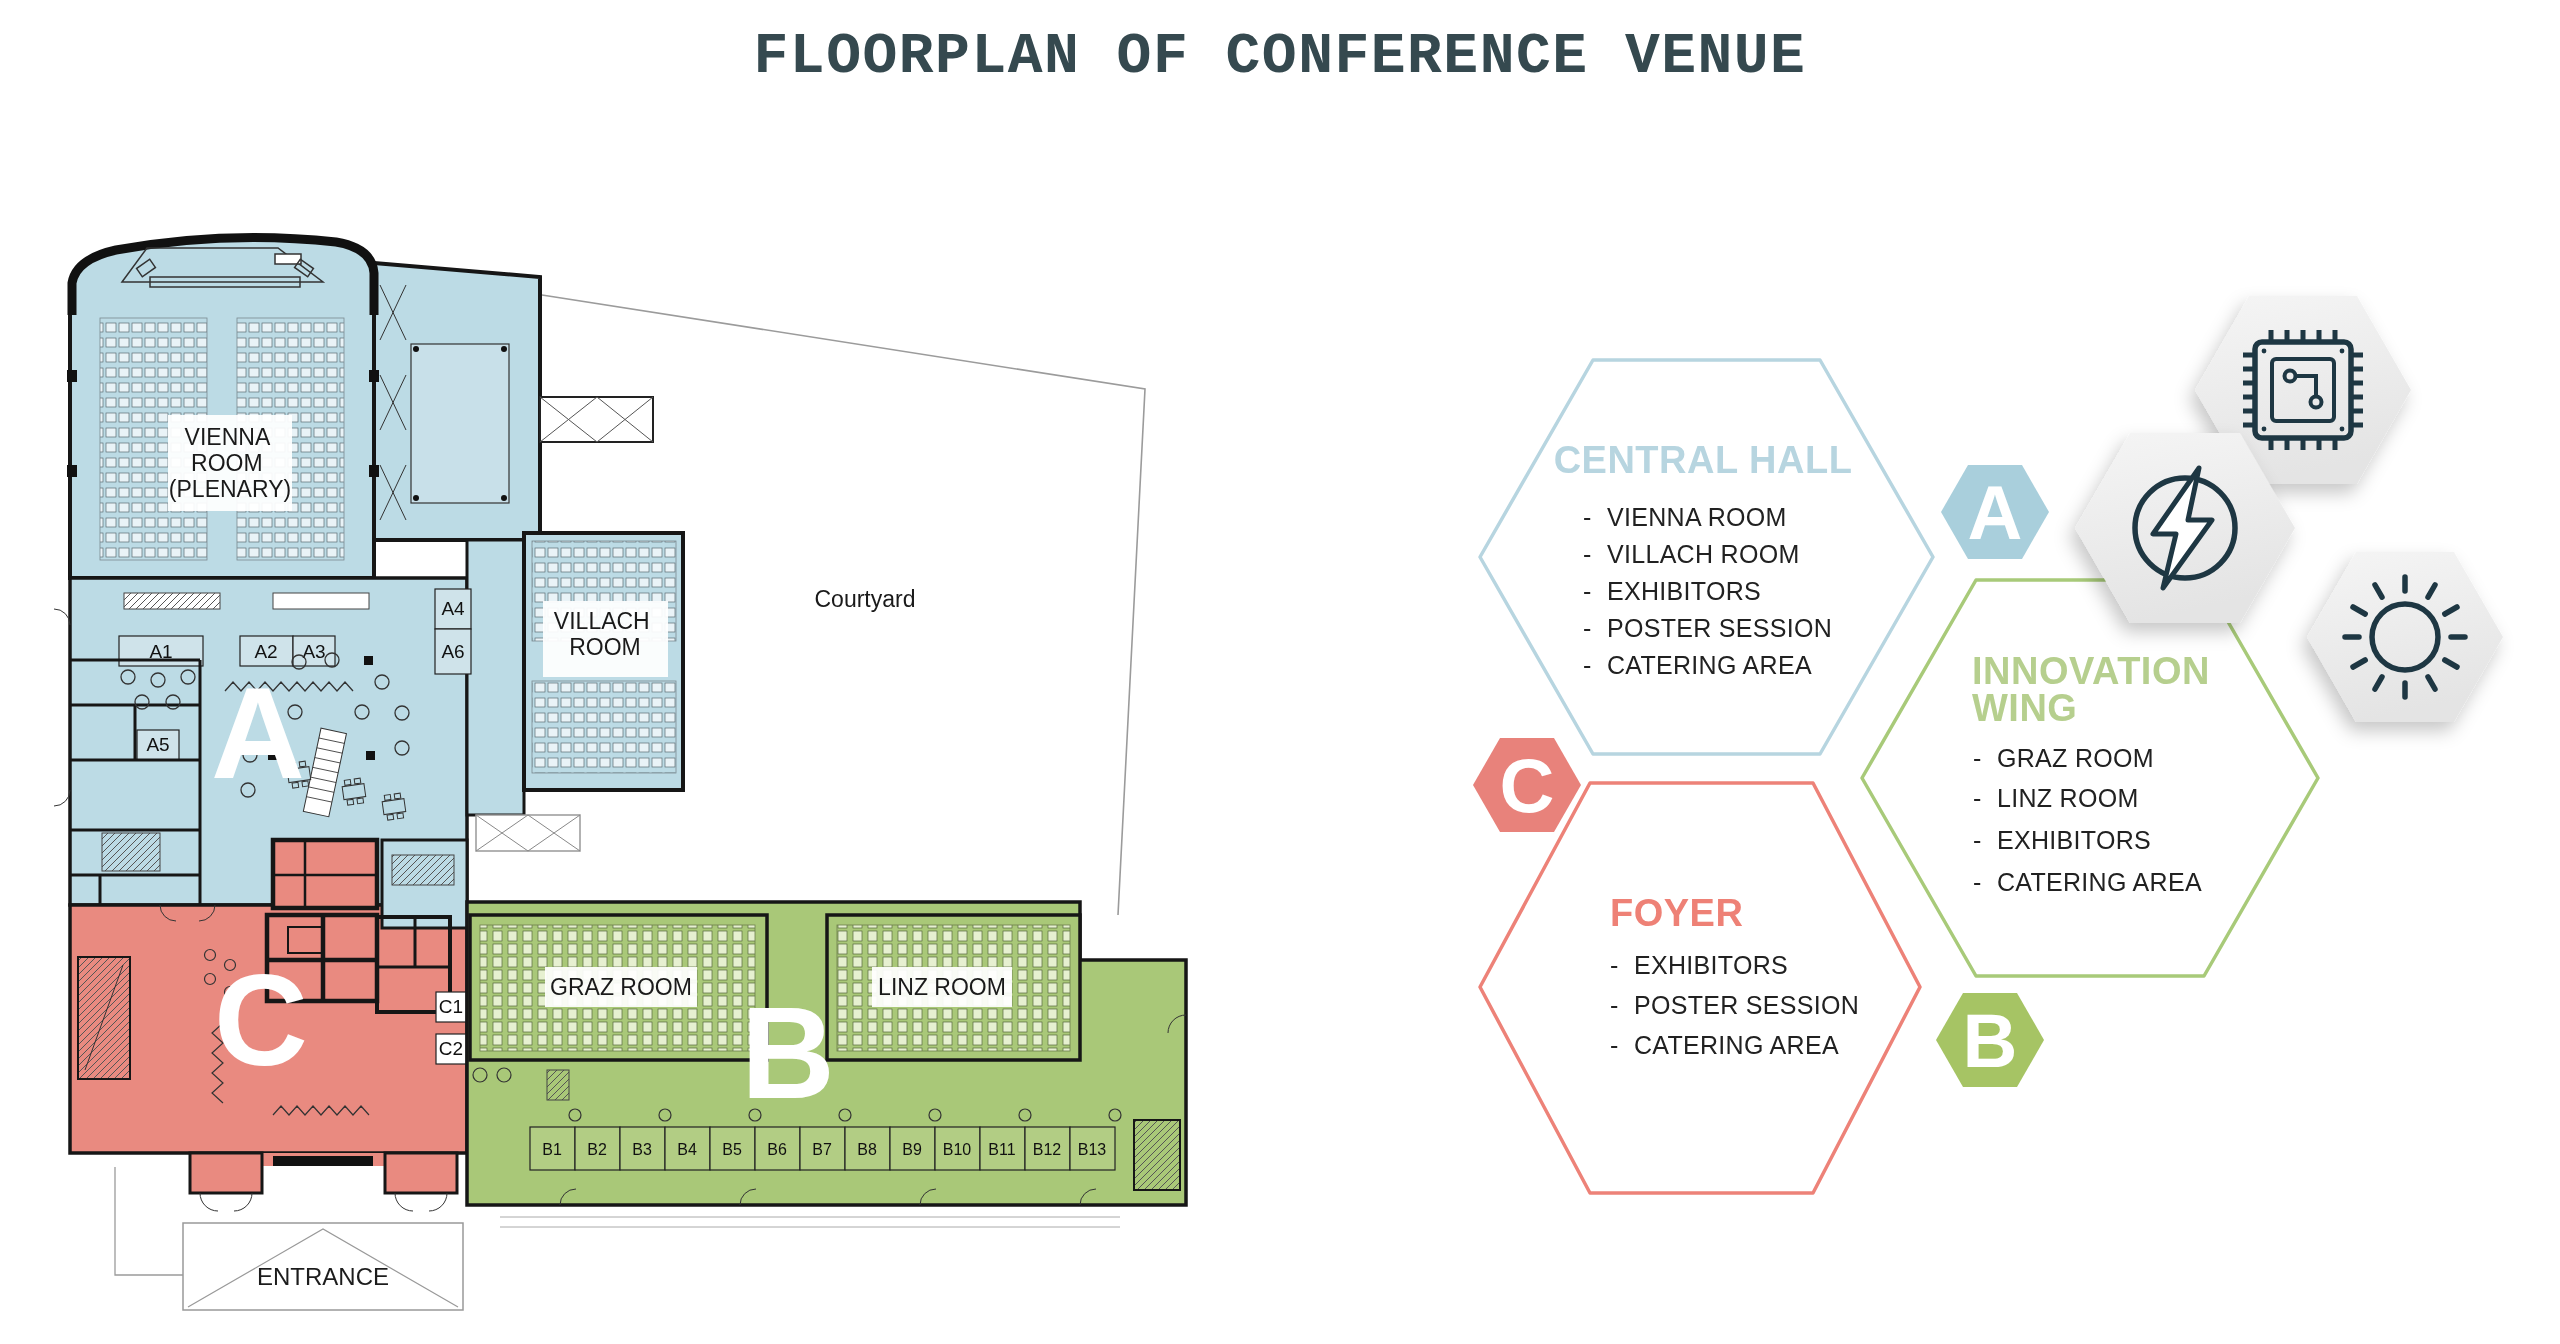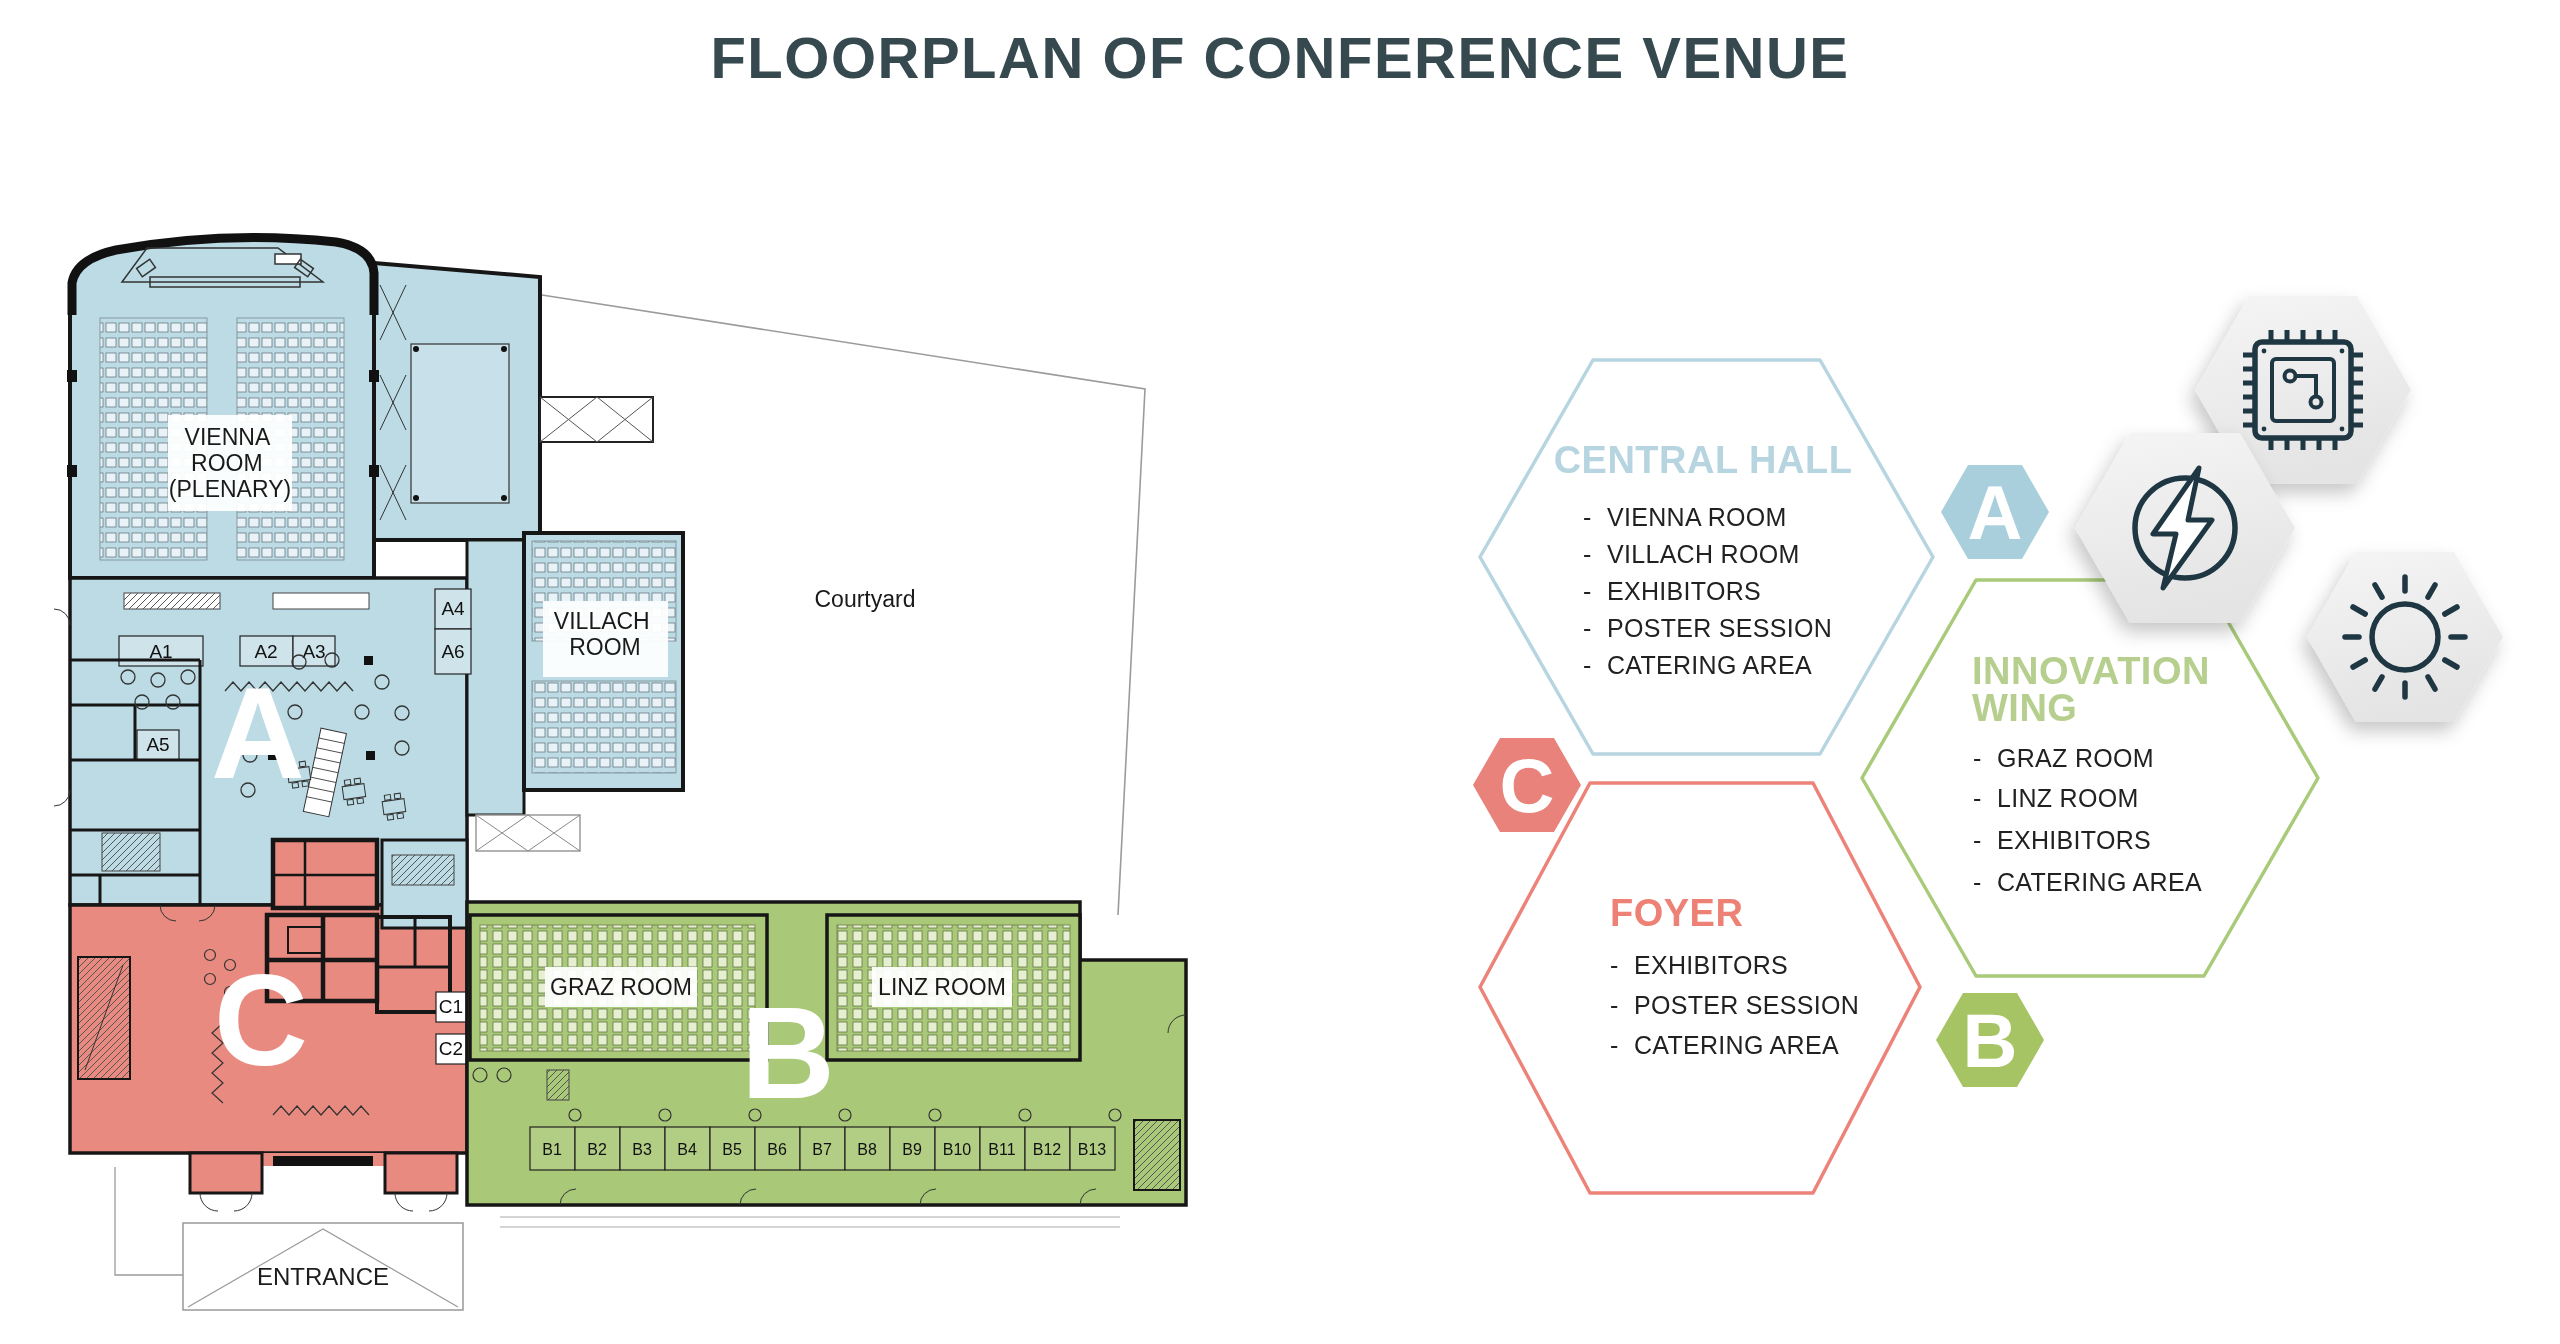--- a/index.html
+++ b/index.html
@@ -1,19 +1,19 @@
 <!DOCTYPE html>
 <html><head>
 <meta charset="utf-8">
 <style>
   html,body{margin:0;padding:0;background:#fff;width:2560px;height:1344px;overflow:hidden;
     font-family:"Liberation Sans",sans-serif;}
   .page{position:relative;width:2560px;height:1344px;background:#fff;}
   .title{position:absolute;left:0;top:24px;width:100%;text-align:center;
-    font-size:58px;font-weight:700;letter-spacing:1.5px;color:#35494f;}
+    font-size:58px;font-weight:700;letter-spacing:1.5px;color:#35494f;font-family:Liberation Mono, monospace;}
   svg text{font-family:"Liberation Sans",sans-serif;}
   #fp{position:absolute;left:40px;top:215px;}
   #lg{position:absolute;left:1430px;top:250px;}
   .roomlabel{font-size:23px;fill:#1a1a1a;}
   .marker{font-size:19px;fill:#111;}
   .zoneletter{font-size:130px;font-weight:700;fill:#ffffff;}
   .boothlabel{font-size:16px;fill:#111;}
   .hex-title{font-size:38px;font-weight:700;letter-spacing:0.5px;}
   .li{font-size:25px;fill:#212121;letter-spacing:0.3px;}
   .badgeletter{font-size:76px;font-weight:700;fill:#ffffff;}

